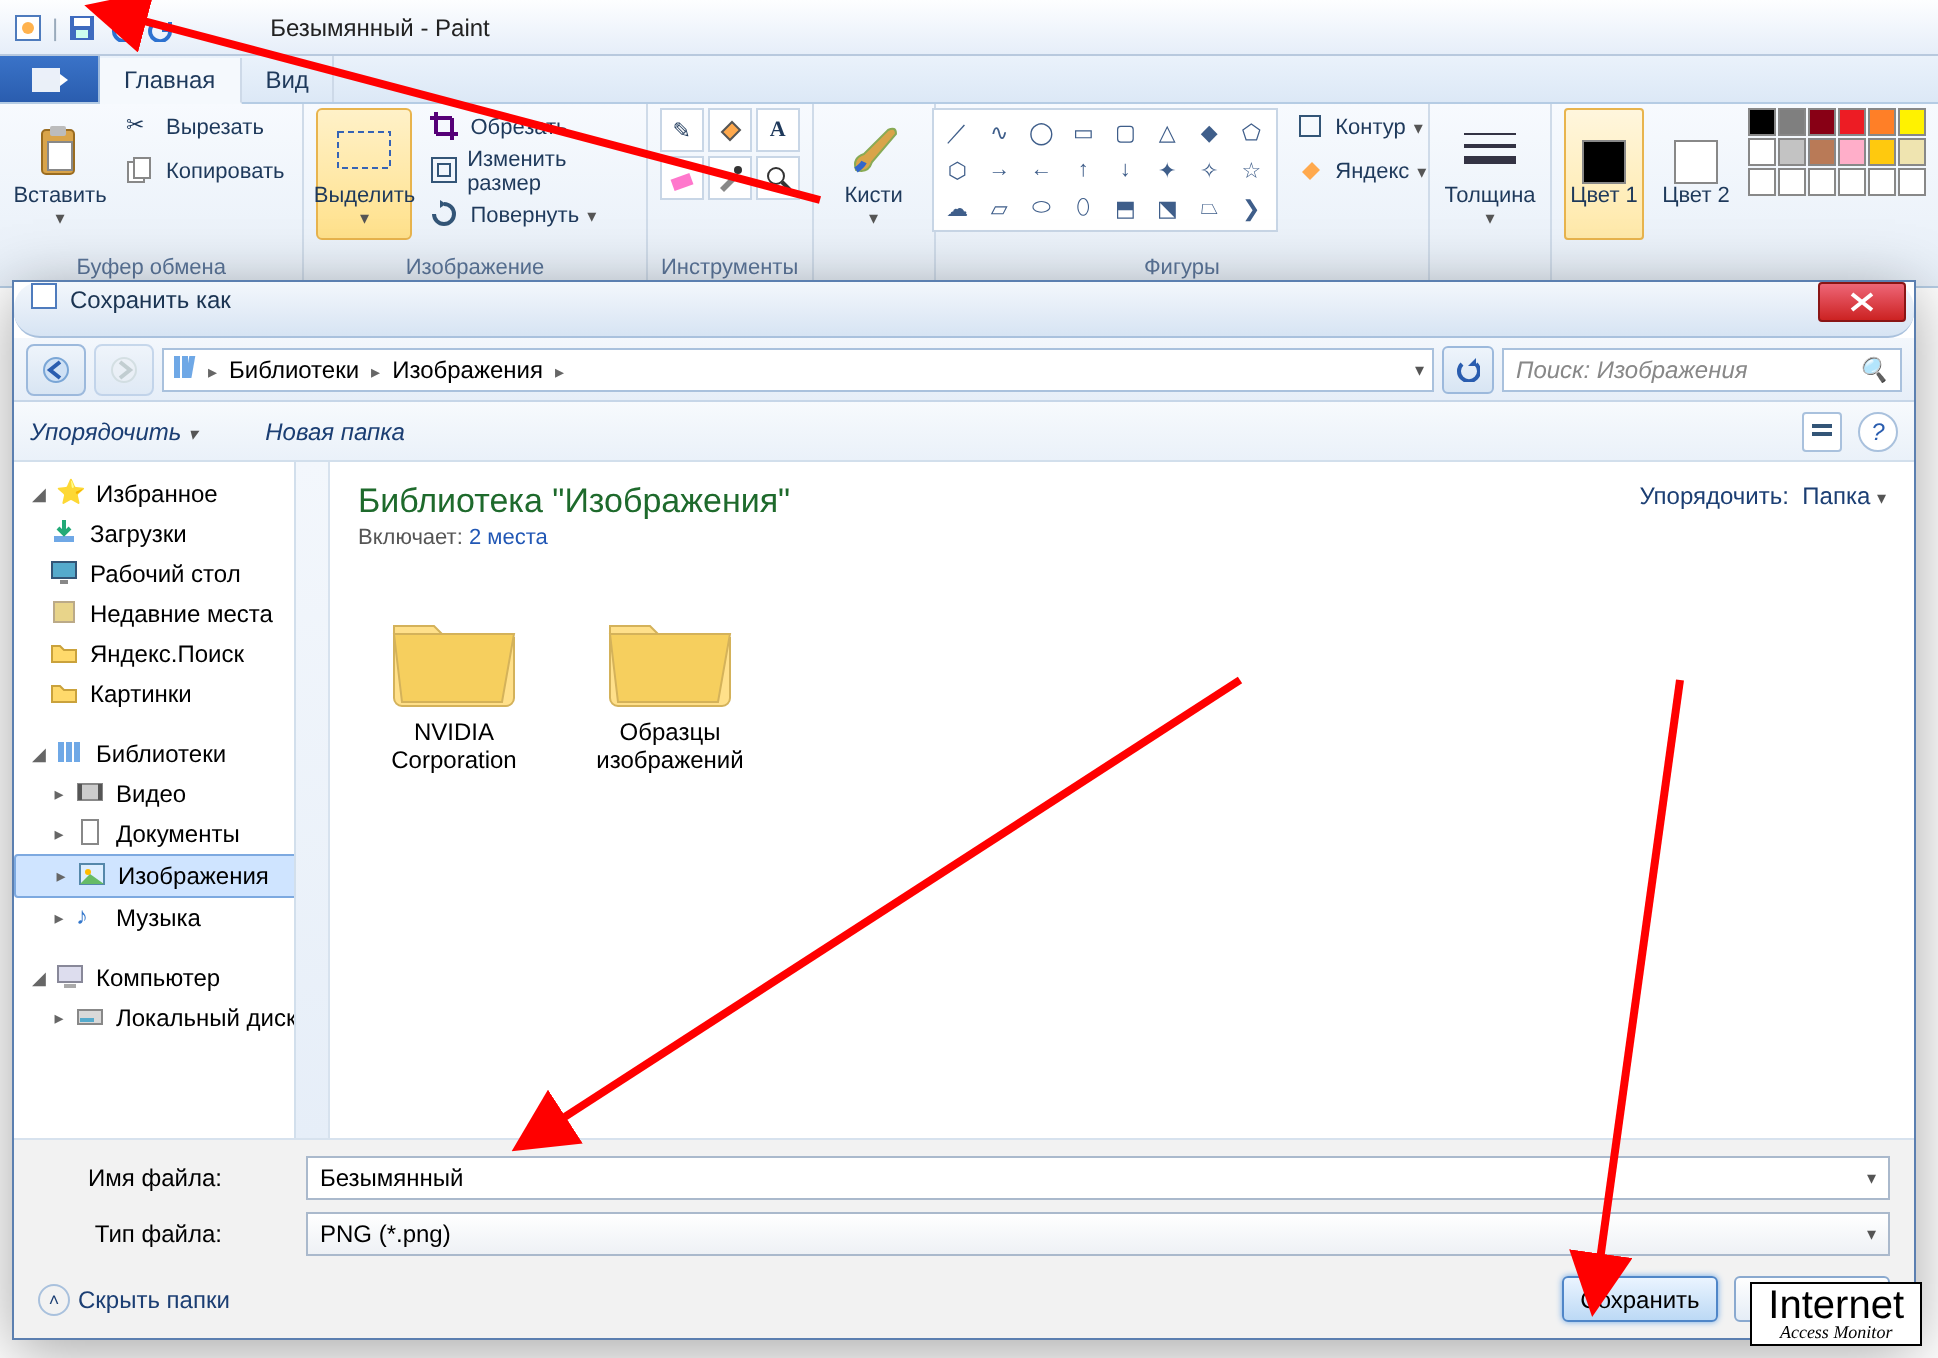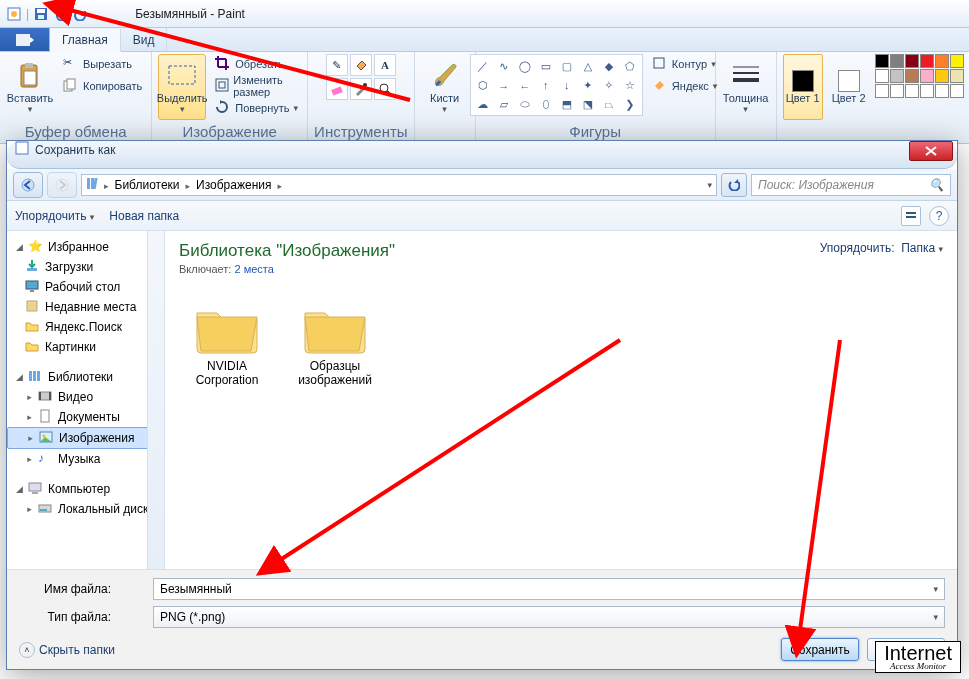--- a/index.html
+++ b/index.html
@@ -14,21 +14,21 @@
 
 .paint-menu { height: 24px; background: linear-gradient(#eaf2fb,#dce8f6); border-bottom: 1px solid #b5cce4; display: flex; align-items: stretch; font-size: 12px; }
 .app-btn { width: 50px; background: linear-gradient(#3a73c8,#2a5daf); color:#fff; display:flex; align-items:center; justify-content:center; border-right:1px solid #9cb9dc; }
 .app-btn svg { fill:#fff; }
 .paint-tab { padding: 4px 12px; border-right:1px solid #cdd9e8; color:#1e395b; display:flex; align-items:center; }
 .paint-tab.active { background: #f5f9fd; border-bottom:1px solid #f5f9fd; position:relative; top:1px; }
 
 .ribbon { height: 92px; background: linear-gradient(#f7fafe,#e7eff8); border-bottom:1px solid #b5cce4; display:flex; font-size:11px; color:#1e395b; }
 .rgroup { border-right:1px solid #cfdbe9; padding: 2px 6px 0; display:flex; flex-direction:column; align-items:center; justify-content:space-between; }
 .rgroup-body { display:flex; align-items:flex-start; gap:6px; }
-.rgroup-label { font-size:15px; color:#5b7599; padding:2px 0 3px; }
+.rgroup-label { font-size:11px; color:#5b7599; padding:2px 0 3px; }
 .big-btn { display:flex; flex-direction:column; align-items:center; justify-content:center; width:48px; height:66px; border:1px solid transparent; border-radius:3px; padding:2px; }
 .big-btn.hi { background: linear-gradient(#fff1c8,#ffe18b); border-color:#e8b44d; }
 .big-btn .ico { width:32px; height:32px; display:flex; align-items:center; justify-content:center; }
 .small-rows { display:flex; flex-direction:column; gap:2px; font-size:11px; }
 .small-row { display:flex; align-items:center; gap:4px; height:20px; padding:0 3px; }
 .small-row .ic { width:16px; height:16px; }
 
 .tool-grid { display:grid; grid-template-columns: repeat(3,22px); grid-auto-rows:22px; gap:2px; }
 .tool-grid .t { border:1px solid #c8d6e6; background:#fff; display:flex; align-items:center; justify-content:center; }
 
@@ -46,21 +46,21 @@
 .dlg-title { height:28px; background:linear-gradient(#f3f7fc,#d7e4f3); display:flex; align-items:flex-start; justify-content:space-between; padding:0 0 0 8px; font-size:12px; color:#1b3452; border-bottom:1px solid #a9c1dd;border-radius:13px; }
 .dlg-title .ctl { display:flex; }
 .dlg-title .closebtn { width:44px; height:20px; background:linear-gradient(#e67,#c22); border:1px solid #8a1515; border-radius:2px; display:flex; align-items:center; justify-content:center; margin-right:4px; }
 .dlg-addr { height:32px; background:linear-gradient(#f3f7fc,#e6eef8); border-bottom:1px solid #c6d6e8; display:flex; align-items:center; padding:0 6px; gap:4px; }
 .navbtn { width:26px; height:24px; border:1px solid #9cb9dc; border-radius:3px; background:linear-gradient(#eef4fb,#d8e5f3); display:flex; align-items:center; justify-content:center; color:#416aa5; }
 .navbtn.big { width:30px; height:26px; border-radius:4px; }
 .addrbar { flex:1; height:22px; border:1px solid #a9c1dd; background:#fff; display:flex; align-items:center; font-size:12px; padding:0 4px; }
 .addrbar .crumb { padding:0 4px; display:flex; align-items:center; gap:3px; }
 .addrbar .sep::after { content:"▸"; color:#666; font-size:9px; margin:0 2px; }
 .searchbox { width:200px; height:22px; border:1px solid #a9c1dd; background:#fff; display:flex; align-items:center; padding:0 6px; font-size:12px; color:#888; font-style:italic; justify-content:space-between; }
-.dlg-tool { height:30px; background:linear-gradient(#f7fafd,#eaf1f9); border-bottom:1px solid #d2dfec; display:flex; align-items:center; padding:0 8px; font-size:12px; color:#1b3e73; gap:15px; }
+.dlg-tool { height:30px; background:linear-gradient(#f7fafd,#eaf1f9); border-bottom:1px solid #d2dfec; display:flex; align-items:center; padding:0 8px; font-size:12px; color:#1b3e73; gap:34px;font-style:italic; }
 .dlg-tool .right { margin-left:auto; display:flex; gap:8px; }
 .rnd { width:20px; height:20px; border:1px solid #a9c1dd; border-radius:2px; display:flex; align-items:center; justify-content:center; background:#fff; }
 
 .dlg-body { flex:1; display:flex; min-height:0; }
 .navpane { width:158px; border-right:1px solid #d7e2ee; overflow:hidden; font-size:12px; padding:6px 0; position:relative; }
 .navpane::after { content:""; position:absolute; right:0; top:0; width:16px; height:100%; background:linear-gradient(#f3f7fc,#e6eef8); border-left:1px solid #d2dfec; }
 .tree .node { padding:2px 4px 2px 8px; display:flex; align-items:center; gap:4px; white-space:nowrap; }
 .tree .exp { width:9px; font-size:9px; color:#666; display:inline-block; text-align:center; }
 .tree .ico { width:16px; height:16px; }
 .tree .lvl1 { padding-left:18px; }

